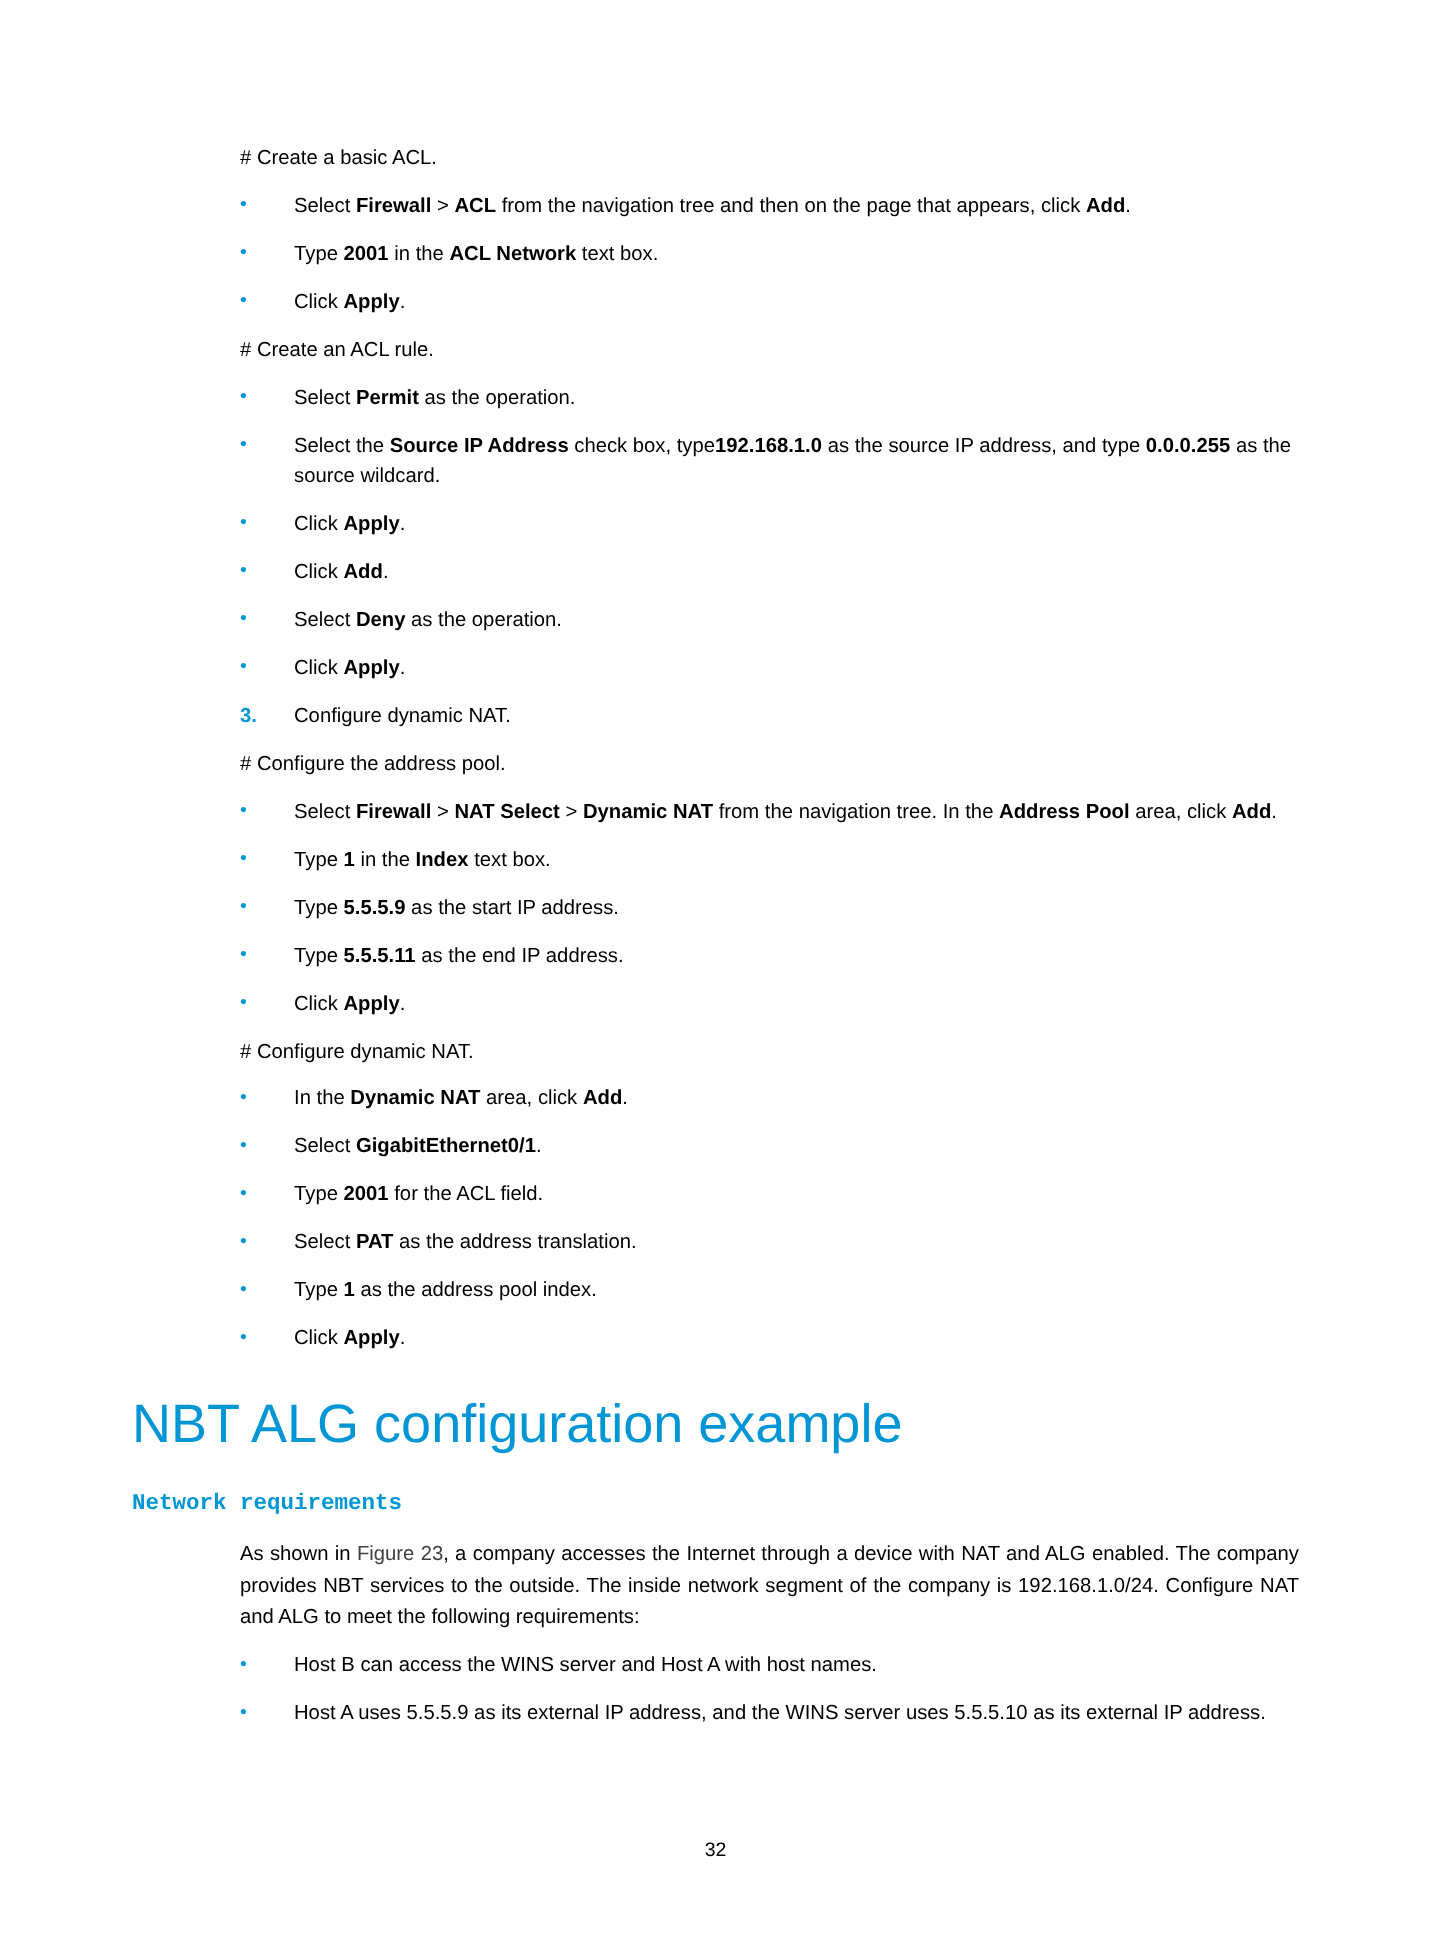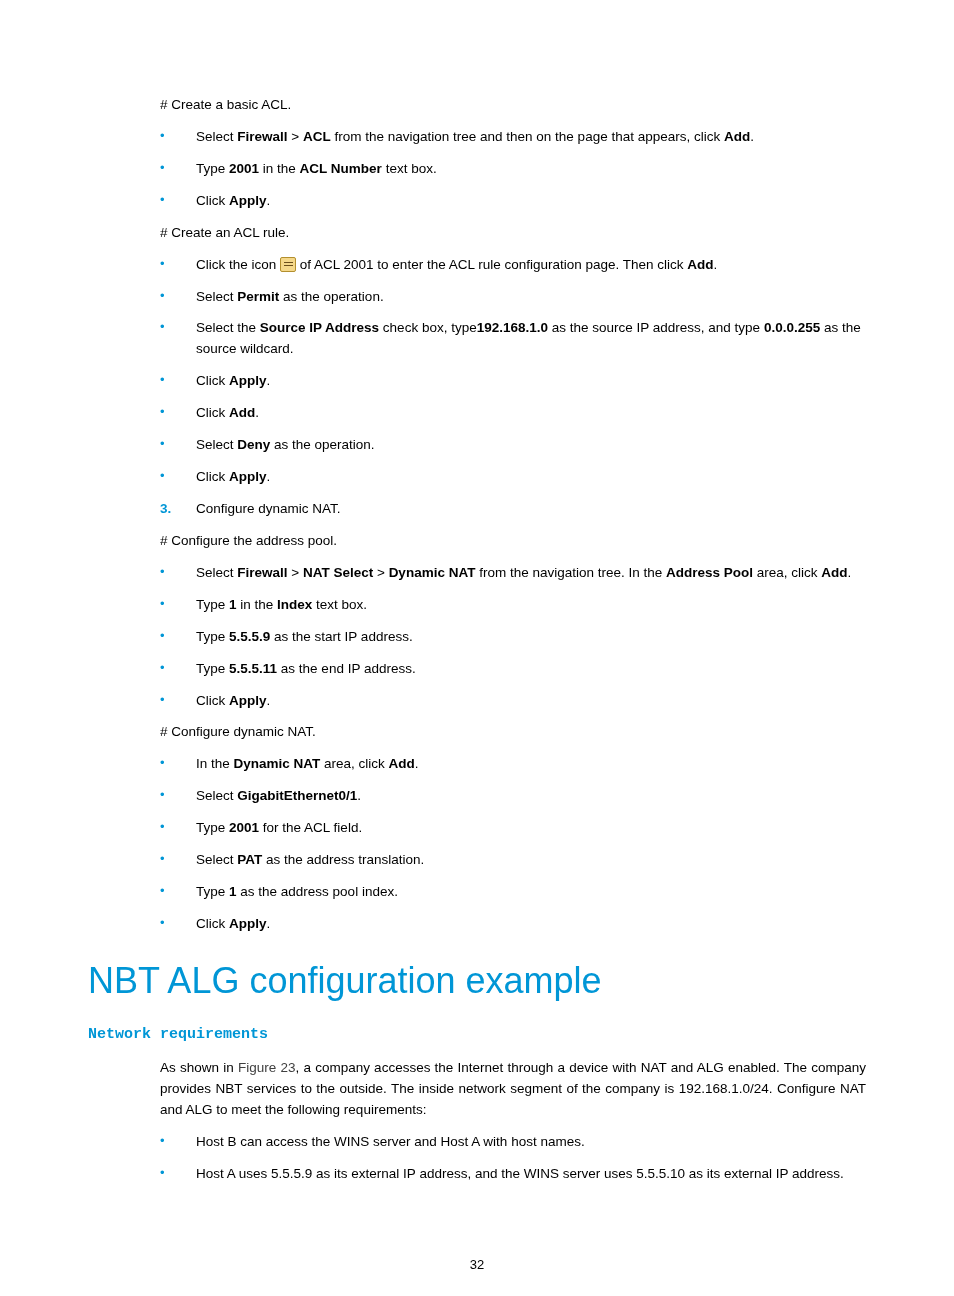--- a/index.html
+++ b/index.html
@@ -63,27 +63,26 @@
       left: 3px; top: 4px;
       box-shadow: 0 3px 0 #6b4e1a;
     }
   </style>
 </head>
 <body>
 
 <div class="para"># Create a basic ACL.</div>
 <ul class="bullets">
   <li><span>Select </span><b>Firewall</b><span> &gt; </span><b>ACL</b><span> from the navigation tree and then on the page that appears, click </span><b>Add</b><span>.</span></li>
-  <li><span>Type </span><b>2001</b><span> in the </span><b>ACL Number</b><span> text box.</span></li>
+  <li><span>Type </span><b>2001</b><span> in the </span><b>ACL Network</b><span> text box.</span></li>
   <li><span>Click </span><b>Apply</b><span>.</span></li>
 </ul>
 
 <div class="para"># Create an ACL rule.</div>
 <ul class="bullets">
-  <li><span>Click the icon </span><span class="edit-icon"></span><span> of ACL 2001 to enter the ACL rule configuration page. Then click </span><b>Add</b><span>.</span></li>
   <li><span>Select </span><b>Permit</b><span> as the operation.</span></li>
   <li><span>Select the </span><b>Source IP Address</b><span> check box, type</span><b>192.168.1.0</b><span> as the source IP address, and type </span><b>0.0.0.255</b><span> as the source wildcard.</span></li>
   <li><span>Click </span><b>Apply</b><span>.</span></li>
   <li><span>Click </span><b>Add</b><span>.</span></li>
   <li><span>Select </span><b>Deny</b><span> as the operation.</span></li>
   <li><span>Click </span><b>Apply</b><span>.</span></li>
 </ul>
 
 <div class="num-item"><span class="num">3.</span><span>Configure dynamic NAT.</span></div>
 

